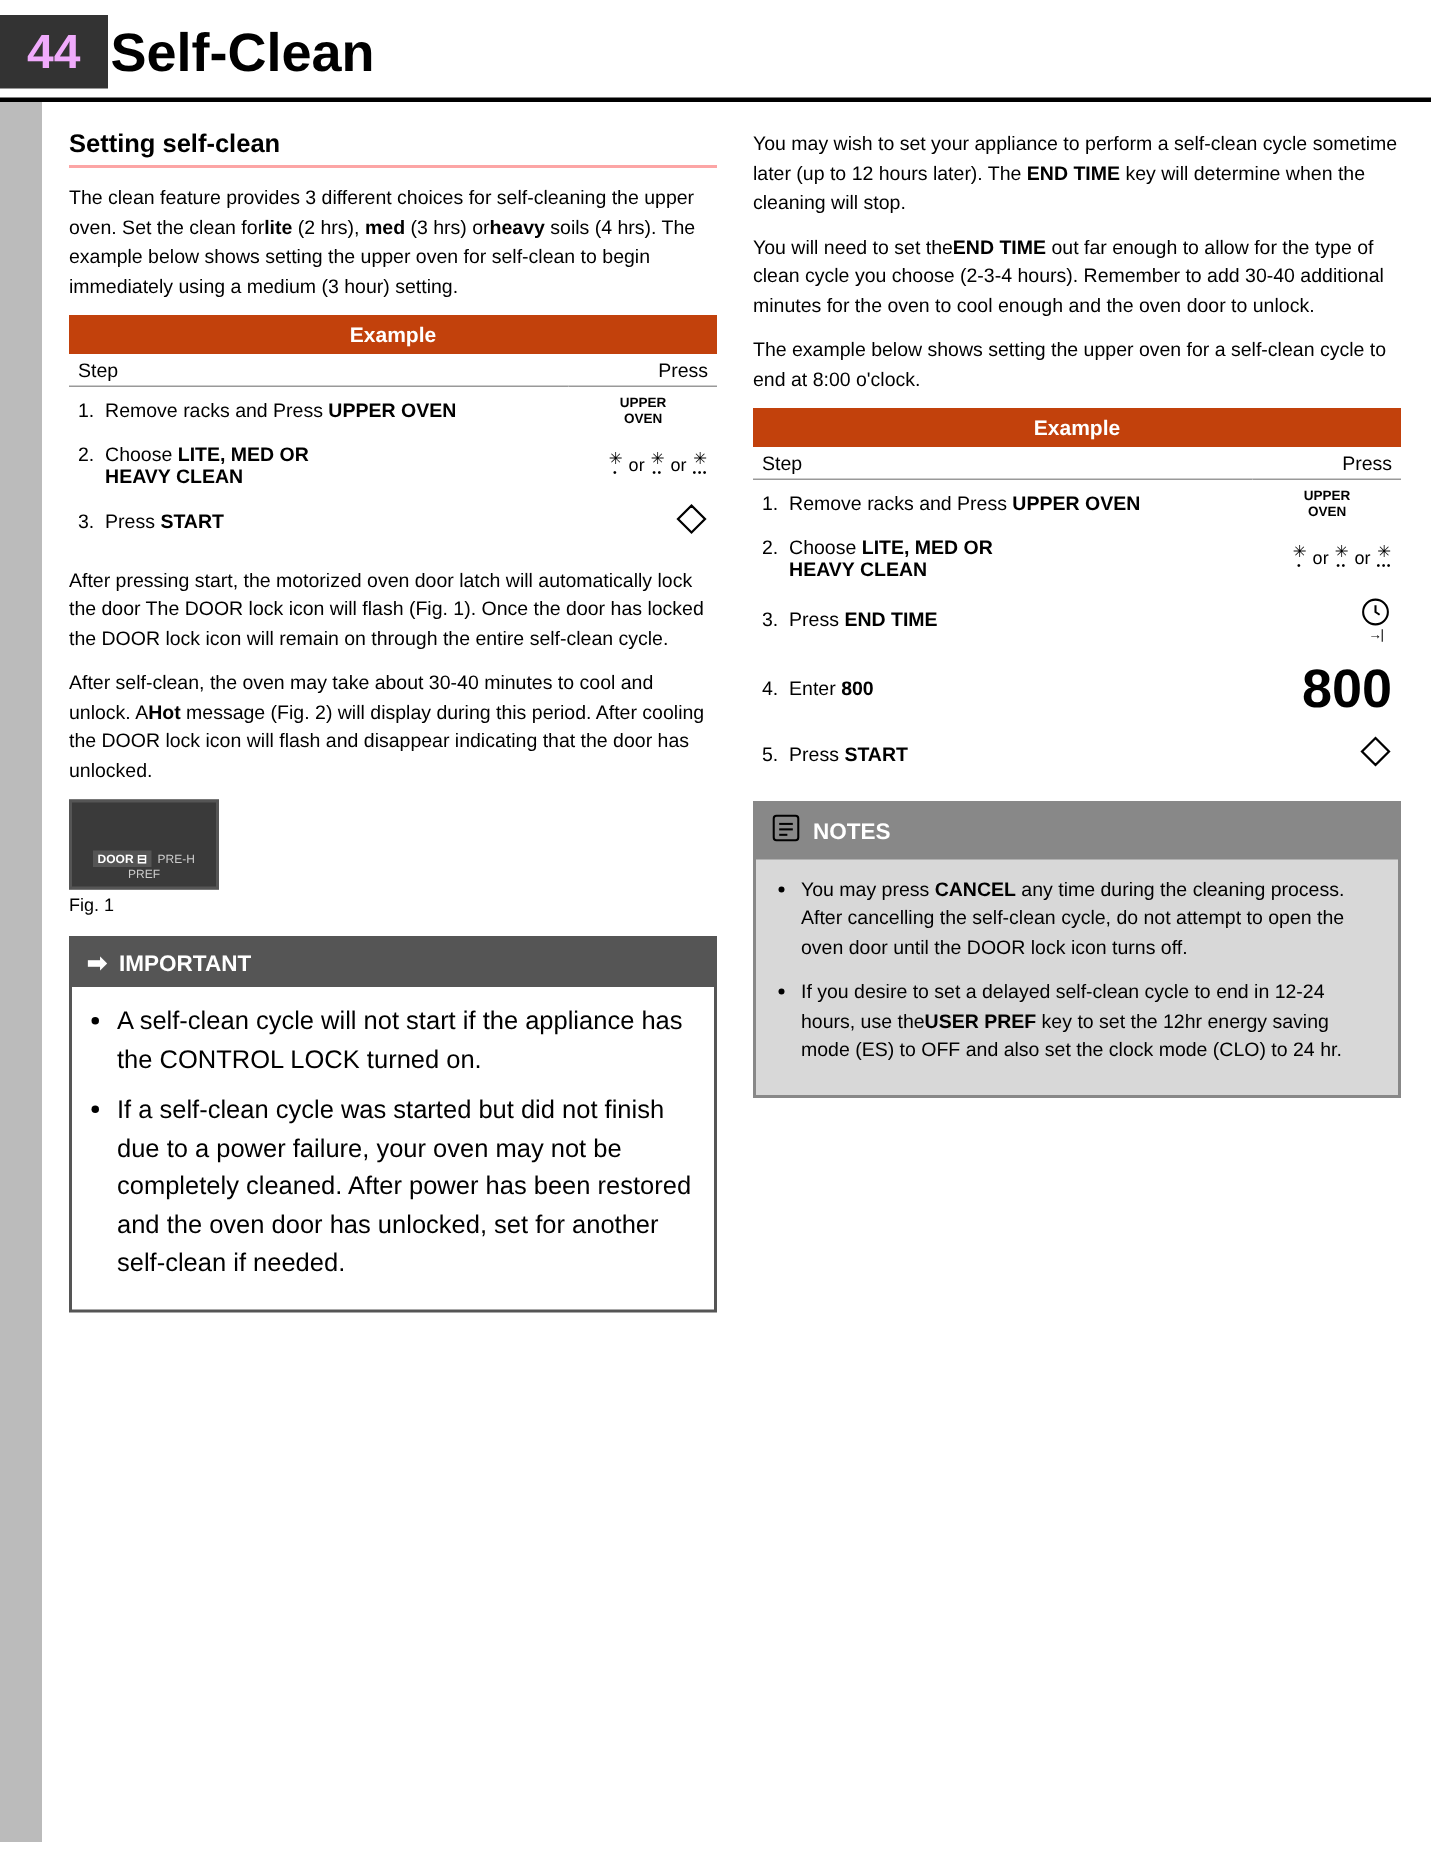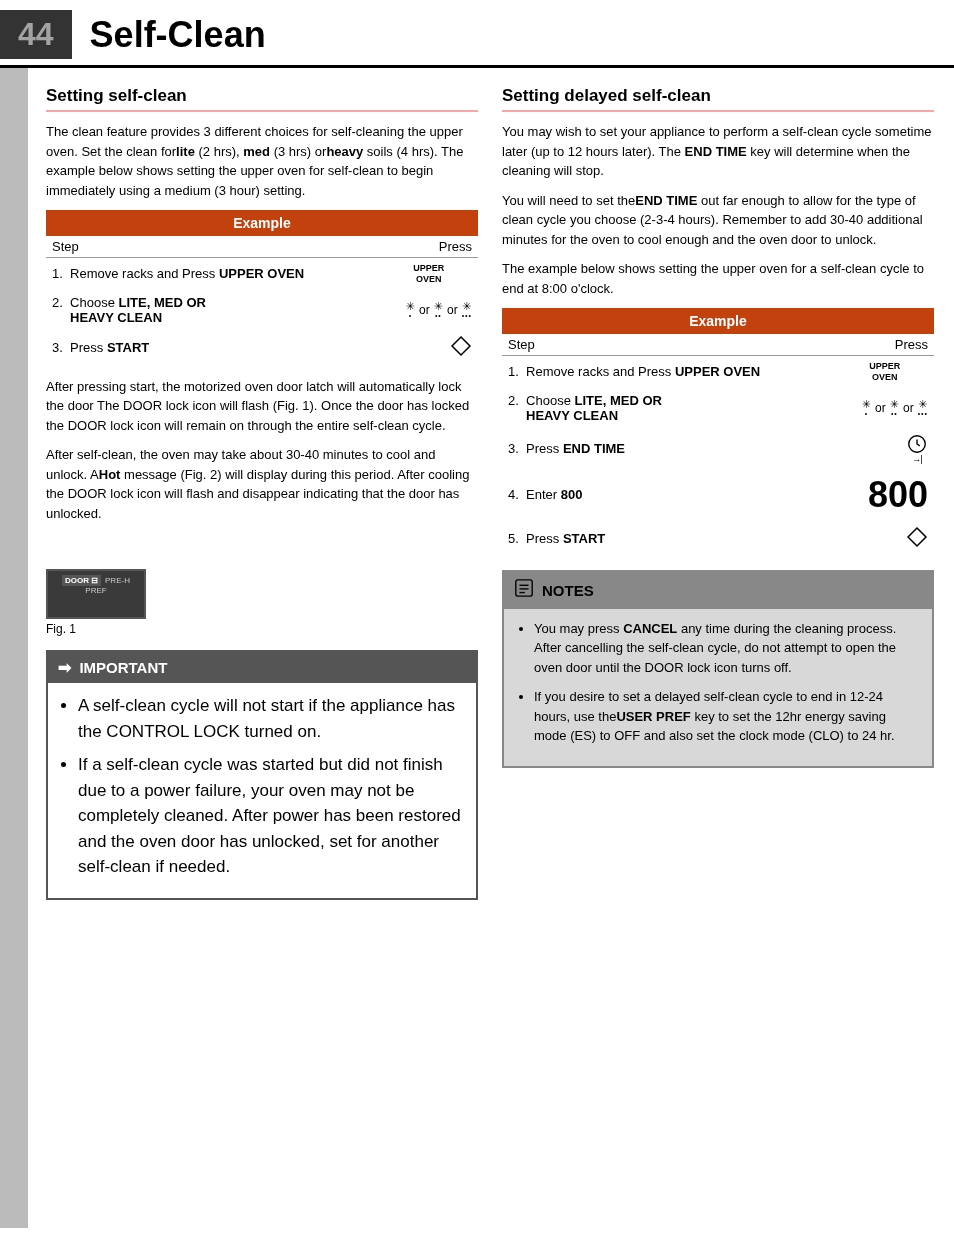--- a/index.html
+++ b/index.html
@@ -15,25 +15,25 @@
     
     .page-header {
       display: flex;
       align-items: center;
       padding: 10px 20px 6px 0;
       border-bottom: 3px solid #000;
       margin-bottom: 0;
     }
     .page-number-box {
       background: #333;
-      color: #a3a3a3;
+      color: #f0abfc;
       font-size: 32px;
       font-weight: bold;
       padding: 6px 18px;
-      margin-right: 18px;
+      margin-right: 2px;
       min-width: 70px;
       text-align: right;
     }
     .page-title {
       font-size: 36px;
       font-weight: bold;
       color: #000;
     }
 
     
@@ -196,25 +196,24 @@
       margin-top: 3px;
     }
 
     
     .door-panel {
       background: #3a3a3a;
       color: #e0e0e0;
       font-size: 9px;
       padding: 4px 6px;
       width: 100px;
-      height: 50px;
+      height: 60px;
       display: flex;
       flex-direction: column;
-      justify-content: flex-start;
-      margin-top: 36px;
+      justify-content: flex-end;
     }
     .door-panel-top {
       display: flex;
       gap: 4px;
       align-items: center;
     }
     .door-label {
       background: #555;
       color: #fff;
       padding: 1px 3px;
@@ -259,21 +258,21 @@
     }
 
     
     .notes-box {
       border: 2px solid #888;
       background: #d8d8d8;
       margin-top: 14px;
     }
     .notes-header {
       background: #888;
-      color: #000000;
+      color: #ffffff;
       font-weight: bold;
       font-size: 15px;
       padding: 6px 10px;
       display: flex;
       align-items: center;
       gap: 8px;
     }
     .notes-icon {
       font-size: 18px;
     }
@@ -418,21 +417,20 @@
         <div class="important-body">
           <ul>
             <li>A self-clean cycle will not start if the appliance has the CONTROL LOCK turned on.</li>
             <li>If a self-clean cycle was started but did not finish due to a power failure, your oven may not be completely cleaned. After power has been restored and the oven door has unlocked, set for another self-clean if needed.</li>
           </ul>
         </div>
       </div>
     </div>
 
     <div class="right-col">
-      <div class="section-heading">Setting delayed self-clean</div>
 
       <p class="body-text">
         You may wish to set your appliance to perform a self-clean cycle sometime later (up to 12 hours later). The <b>END TIME</b> key will determine when the cleaning will stop.
       </p>
       <p class="body-text">
         You will need to set the<b>END TIME</b> out far enough to allow for the type of clean cycle you choose (2-3-4 hours). Remember to add 30-40 additional minutes for the oven to cool enough and the oven door to unlock.
       </p>
       <p class="body-text">
         The example below shows setting the upper oven for a self-clean cycle to end at 8:00 o'clock.
       </p>

